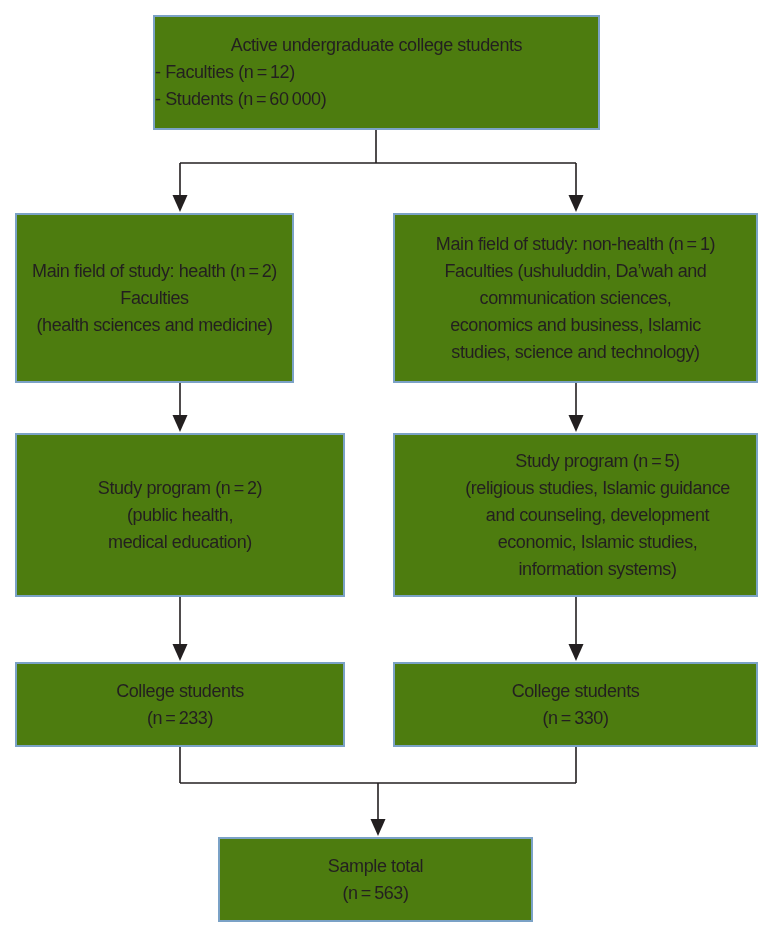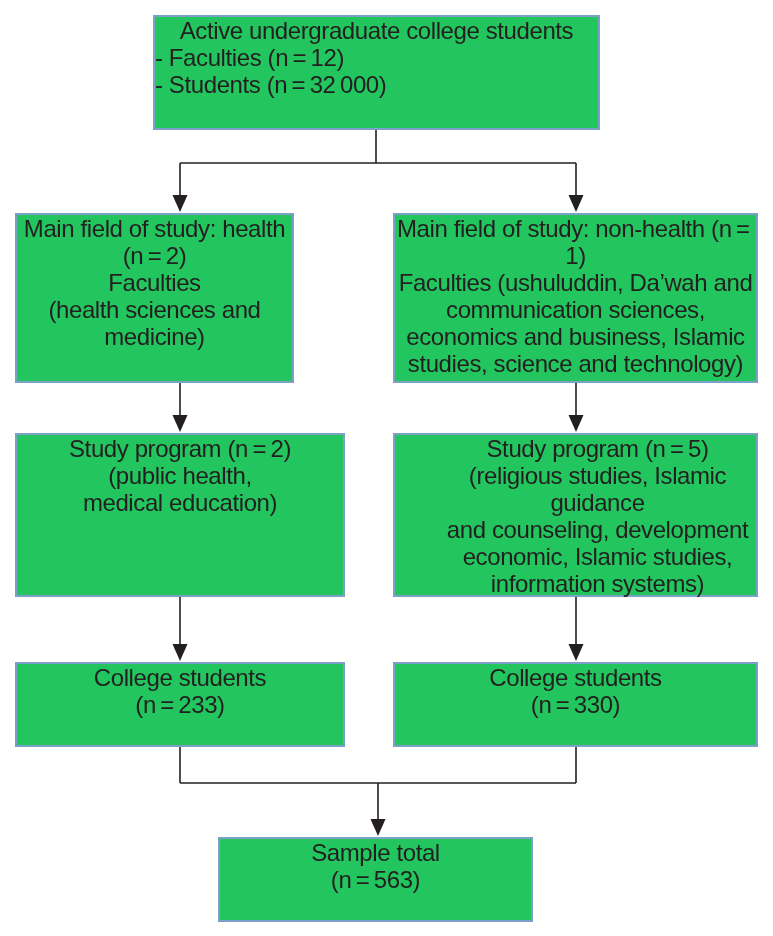--- a/index.html
+++ b/index.html
@@ -15,26 +15,27 @@
   .connectors {
     position: absolute;
     left: 0; top: 0;
     width: 773px; height: 936px;
     pointer-events: none;
   }
   .box {
     position: absolute;
     box-sizing: border-box;
     border: 2px solid #7ba2c6;
-    background: #22c55e;
+    background: #4d7c0f;
     display: flex;
     flex-direction: column;
+    justify-content: center;
     align-items: center;
     text-align: center;
-    font-size: 24px;
+    font-size: 18px;
     line-height: 27px;
     letter-spacing: -0.4px;
   }
   .box .multiline { white-space: pre-line; width: 100%; }
   .box-top        { left: 153px; top:  15px; width: 447px; height: 115px; align-items: stretch; }
   .box-top .top-title { text-align: center; }
   .box-top .top-item  { text-align: left; }
   .box-branch-left  { left:  15px; top: 213px; width: 279px; height: 170px; }
   .box-branch-right { left: 393px; top: 213px; width: 365px; height: 170px; }
   .box-study-left   { left:  15px; top: 433px; width: 330px; height: 164px; }
@@ -74,21 +75,21 @@
       <path d="M568.5,415 L583.5,415 L576,432 Z"></path>
       <path d="M172.5,644 L187.5,644 L180,661 Z"></path>
       <path d="M568.5,644 L583.5,644 L576,661 Z"></path>
       <path d="M370.5,819 L385.5,819 L378,836 Z"></path>
     </g>
   </svg>
 
   <div class="box box-top">
     <div class="top-title">Active undergraduate college students</div>
     <div class="top-item">- Faculties (n = 12)</div>
-    <div class="top-item">- Students (n = 32 000)</div>
+    <div class="top-item">- Students (n = 60 000)</div>
   </div>
 
   <div class="box box-branch-left">
     <div class="multiline">Main field of study: health (n = 2)
 Faculties
 (health sciences and medicine)</div>
   </div>
   <div class="box box-branch-right">
     <div class="multiline">Main field of study: non-health (n = 1)
 Faculties (ushuluddin, Da’wah and

